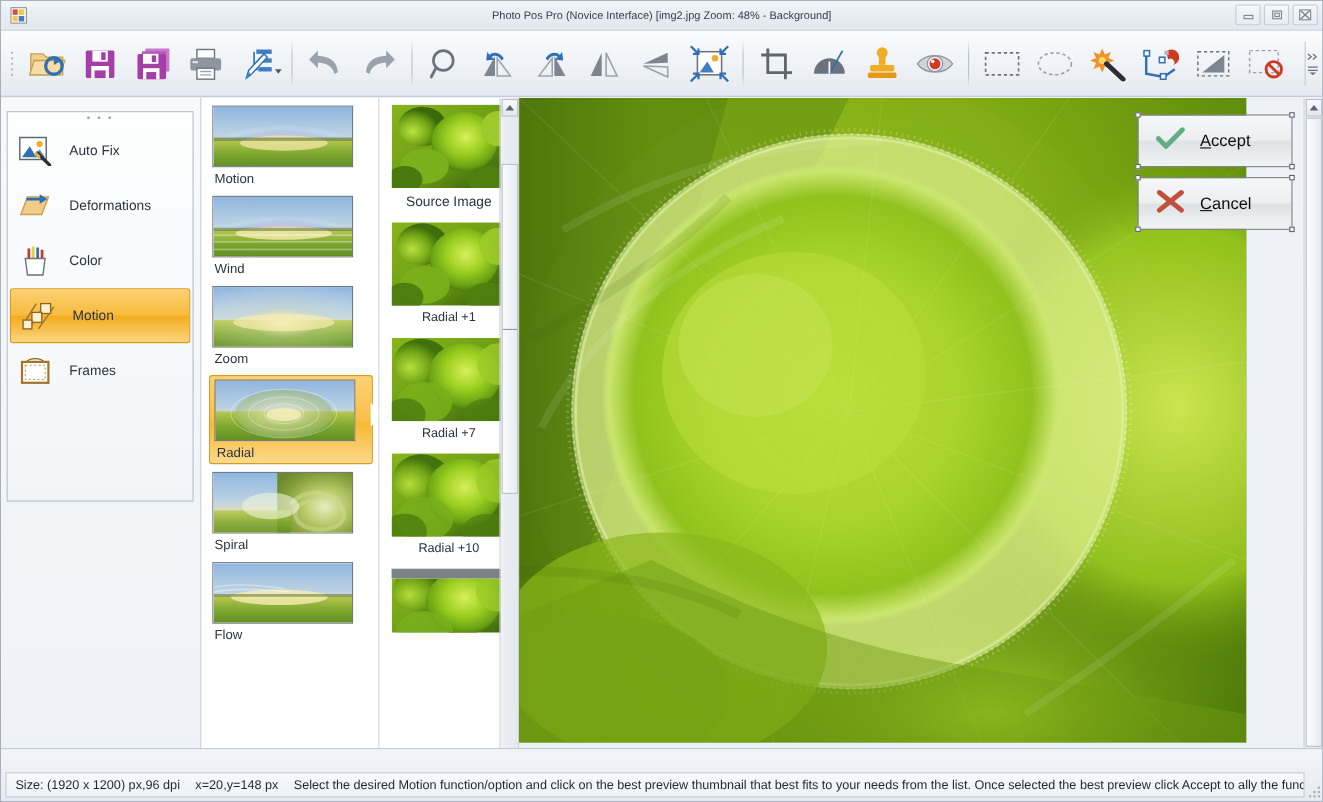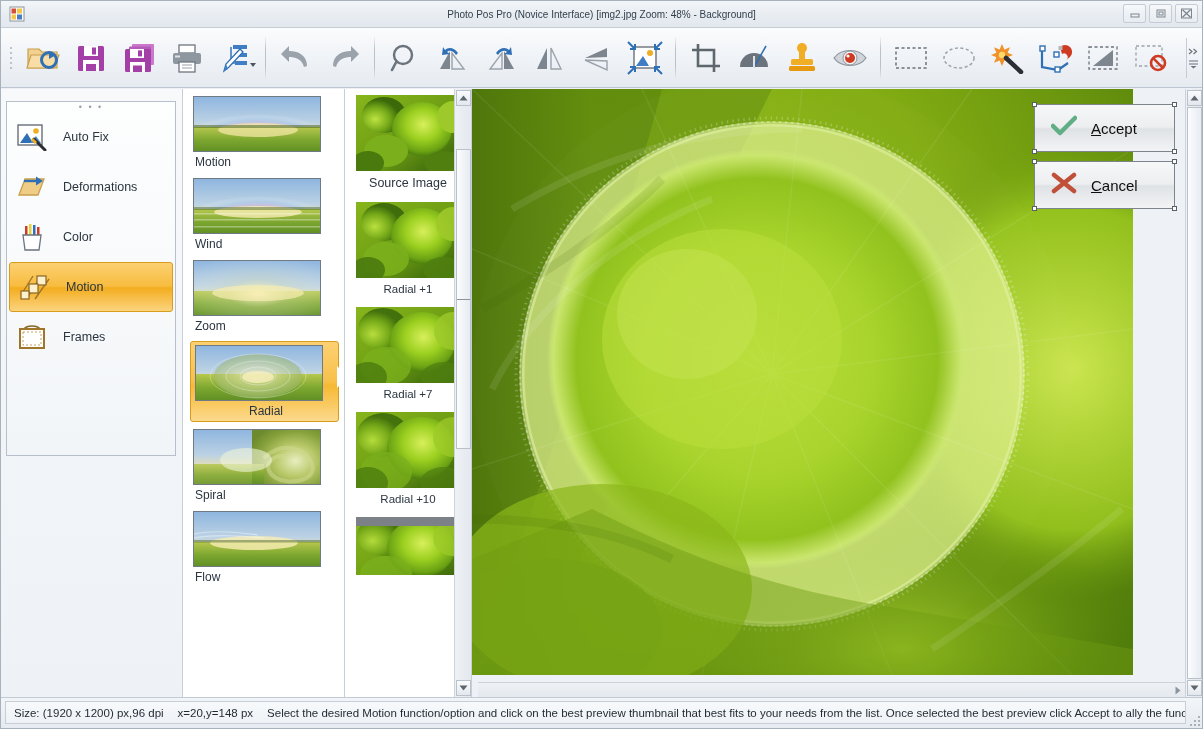--- a/index.html
+++ b/index.html
@@ -158,21 +158,20 @@
   .effect-item .cap {
     font-size: 12px; color: #2b3540;
     padding: 3px 0 2px 2px;
   }
   .effect-item.selected {
     background: linear-gradient(180deg,#fcd173 0%,#f8c04a 50%,#f6b932 55%,#fcd98d 100%);
     border: 1px solid #d89b1c;
     border-radius: 3px;
     padding: 3px 3px 1px 4px;
     margin: 4px 5px 3px 7px;
-    text-align: center;
   }
   .effect-item.selected .sel-arrow {
     position: absolute; right: -10px; top: 24px;
     width: 0; height: 0;
     border-top: 11px solid transparent;
     border-bottom: 11px solid transparent;
     border-left: 11px solid #fff;
   }
 
   
@@ -243,24 +242,24 @@
   }
   .act-btn .lbl { font-size: 15px; color: #0d0d0d; }
   .act-btn .lbl u { text-decoration: underline; }
   .act-handle {
     position: absolute; width: 5px; height: 5px;
     background: #ffffff; border: 1px solid #5a6068;
   }
 
   
   #statusbar {
-    position: absolute; left: 0; right: 0; bottom: 0; height: 31px;
+    position: absolute; left: 0; right: 0; bottom: 0; height: 48px;
     background: linear-gradient(180deg,#f2f5f8,#e6ebf1);
     border-top: 1px solid #c2cad4;
-    display: flex; align-items: flex-start;
+    display: flex; align-items: flex-end;
   }
   #status-inner {
     margin: 3px 2px 3px 4px;
     height: 23px; flex: 1 1 auto;
     border: 1px solid #c7ced7;
     background: linear-gradient(180deg,#f7f9fb,#eef2f6);
     display: flex; align-items: center;
     overflow: hidden; white-space: nowrap;
     font-size: 11.5px; color: #1f2831;
     padding-left: 8px;

